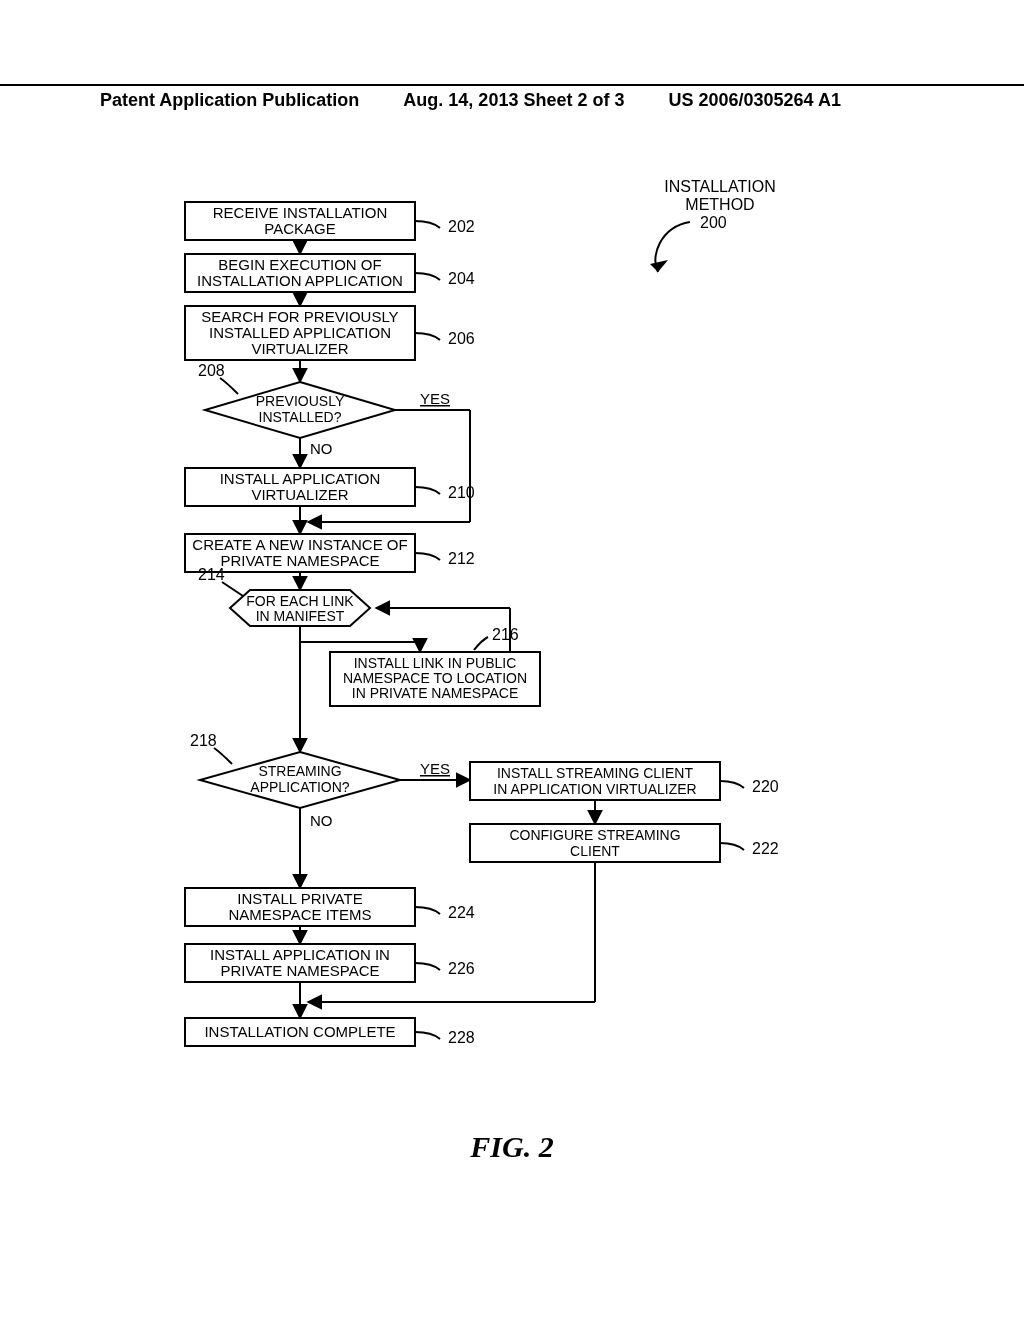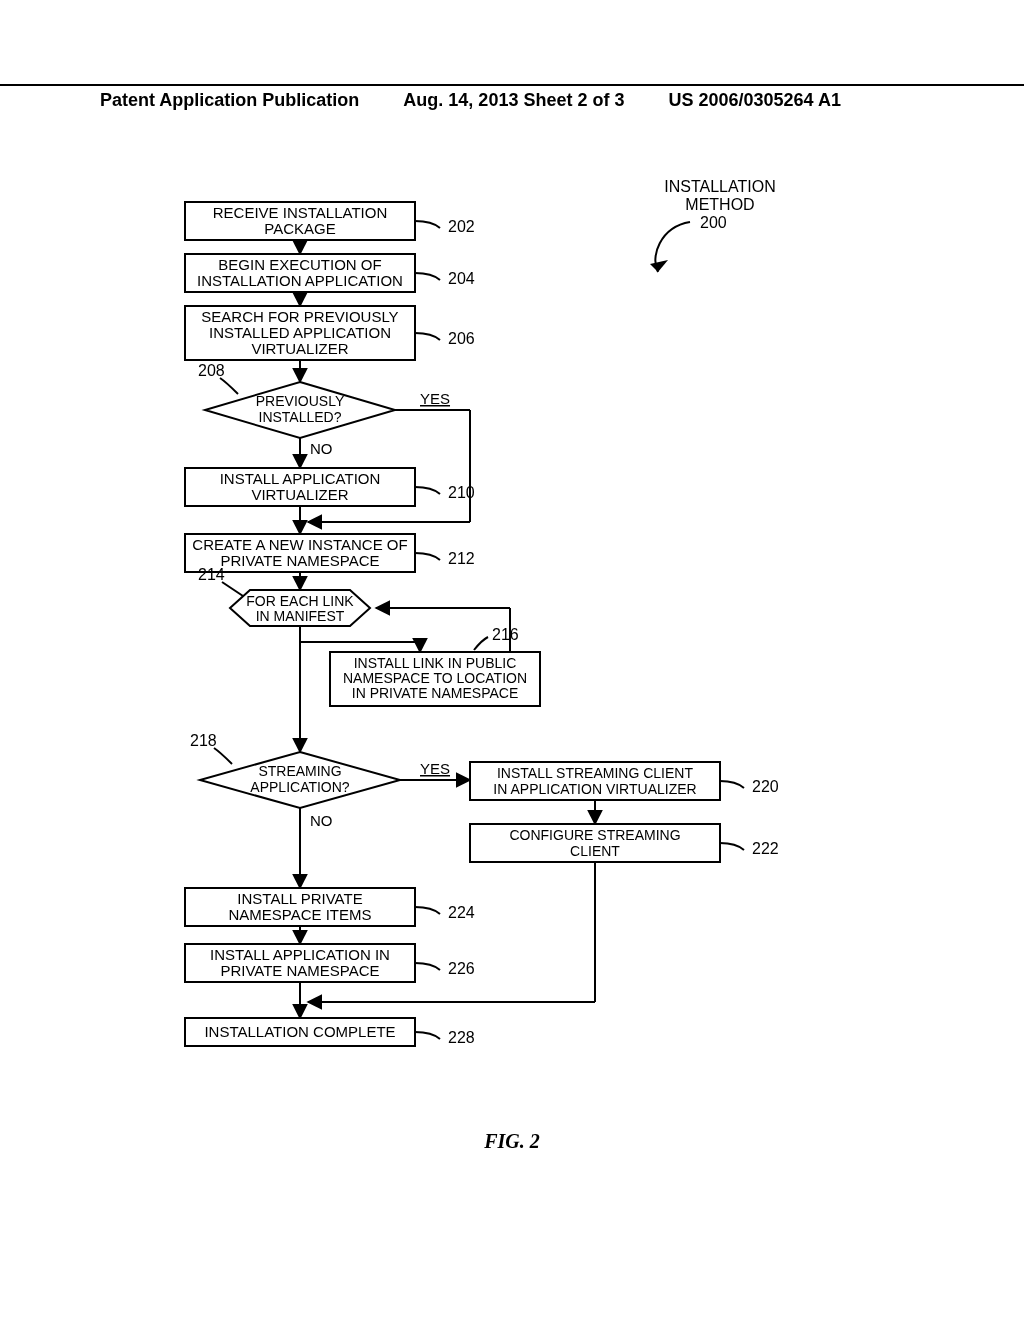--- a/index.html
+++ b/index.html
@@ -37,21 +37,21 @@
   .box-text, .dia-text { font-family: Arial, Helvetica, sans-serif; }
   .fig-caption {
     position: absolute;
     top: 1130px;
     left: 0;
     width: 1024px;
     text-align: center;
     font-family: "Times New Roman", serif;
     font-style: italic;
     font-weight: bold;
-    font-size: 20px;
+    font-size: 30px;
   }
 </style>
 </head>
 <body>
 
 <div class="page-header">
   <div class="page-header-row">
     <span>Patent Application Publication</span>
     <span>Aug. 14, 2013  Sheet 2 of 3</span>
     <span>US 2006/0305264 A1</span>

